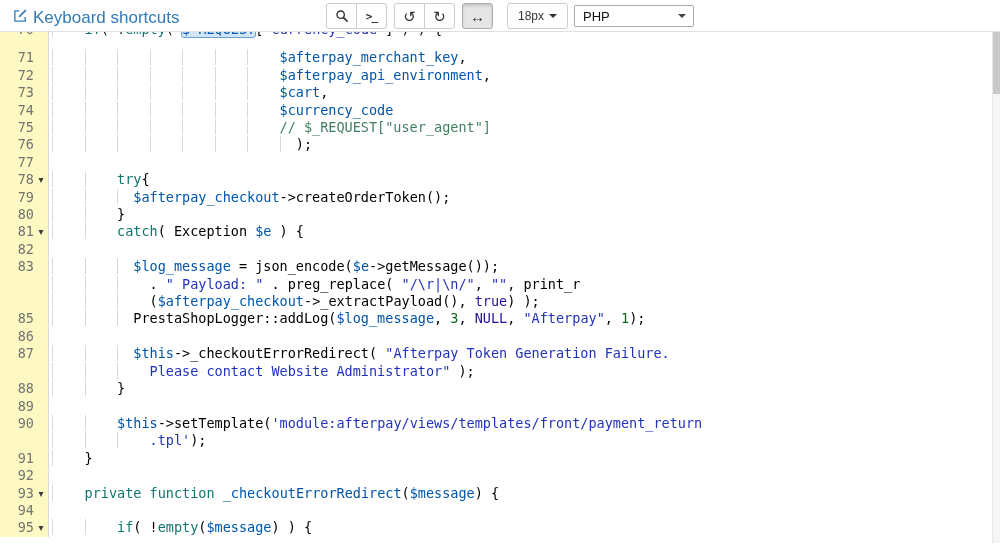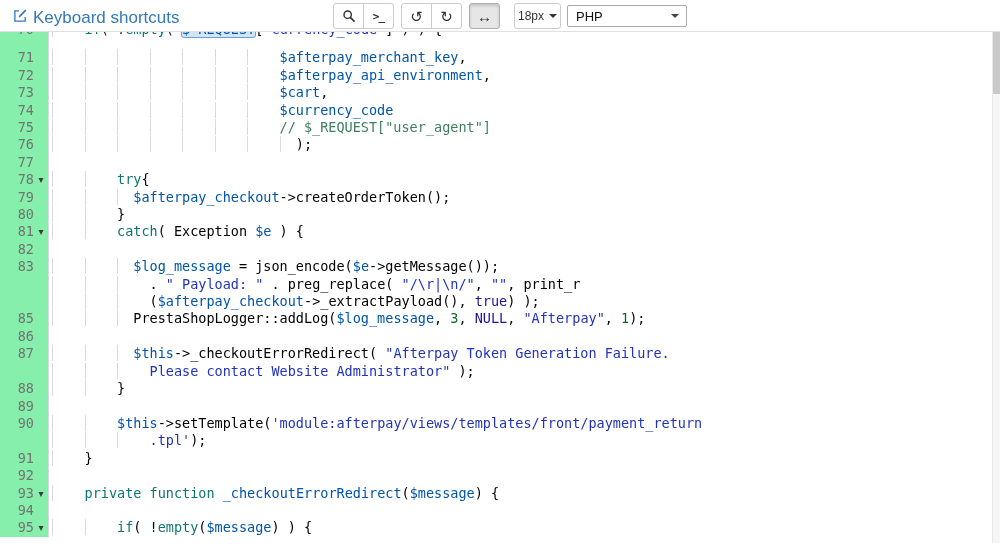--- a/index.html
+++ b/index.html
@@ -22,37 +22,37 @@
   .btn-group .btn + .btn { margin-left:-1px; }
   .btn-group .btn:first-child { border-radius:3px 0 0 3px; }
   .btn-group .btn:last-child  { border-radius:0 3px 3px 0; }
   .single { border-radius:3px; margin-right:6px; }
   .icon-btn { width:31px; padding:0; }
   .active { background:#e6e6e6; border-color:#adadad;
             box-shadow:inset 0 2px 3px rgba(0,0,0,.15); }
   .glyph { font-size:15px; line-height:1; }
   .term  { font-family:"DejaVu Sans Mono", monospace; font-size:11px;
            font-weight:bold; letter-spacing:-1px; }
-  .fontsize-btn { padding:0 3px;margin-left:8px; }
+  .fontsize-btn { padding:0 10px;margin-left:8px; }
   .caret { width:0; height:0; border-top:4px solid #333;
            border-left:4px solid transparent; border-right:4px solid transparent;
            margin-left:5px; }
   .select { width:120px; height:22px; border:1px solid #a9a9a9; border-radius:2px;
             background:#fff; display:flex; align-items:center;
             justify-content:space-between; padding:0 7px 0 8px; font-size:13px;
             color:#111; cursor:pointer; }
   .sel-arrow { width:0; height:0; border-top:4px solid #444;
                border-left:4px solid transparent; border-right:4px solid transparent; }
 
   
   .editor { position:relative; height:511px; background:#fff;
             font-family:"DejaVu Sans Mono","Liberation Mono",monospace;
             font-size:13.5px; color:#000; }
   .line { display:flex; line-height:17.4px; min-height:17.4px; }
-  .gutter { width:49px; flex:none; background:#86efac;
+  .gutter { width:49px; flex:none; background:#fef9c3;
             border-right:1px solid #d9d9d9; overflow:hidden; }
   .gshift { display:flex; width:100%; }
   .lnum { width:34px; text-align:right; color:#737373; }
   .fold { width:14px; text-align:center; color:#3c3c3c; font-size:10px;
           font-family:"DejaVu Sans", sans-serif; line-height:17.4px; cursor:pointer; }
   .code { white-space:pre; padding-left:3px; flex:1; overflow:hidden; }
   .cshift { display:inline-block; }
   .partial { height:6px; overflow:hidden; }
   .partial .cshift, .partial .gshift { transform:translateY(-11px); }
   .partial .gshift { display:flex; }

